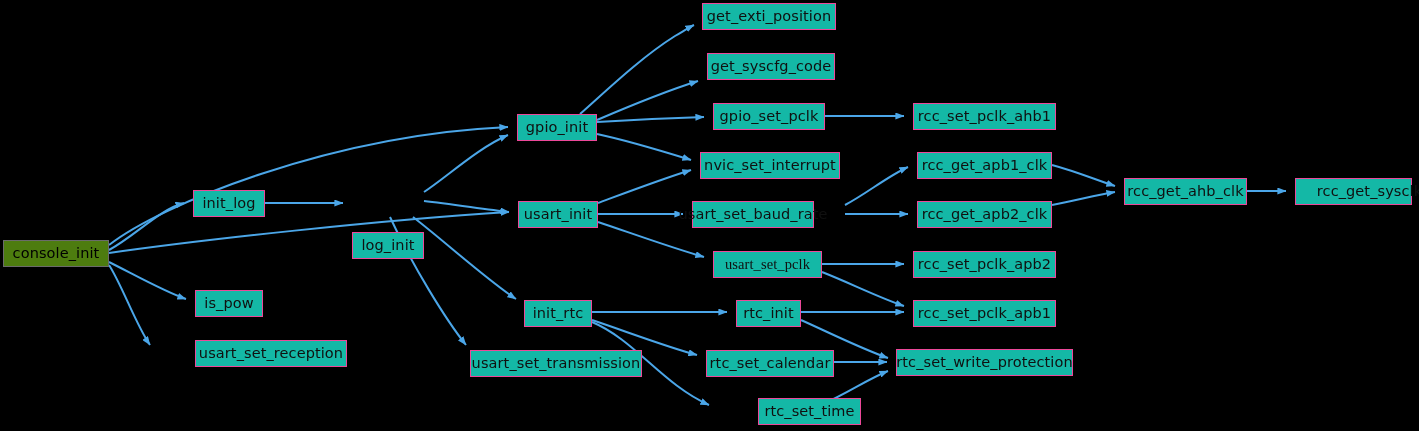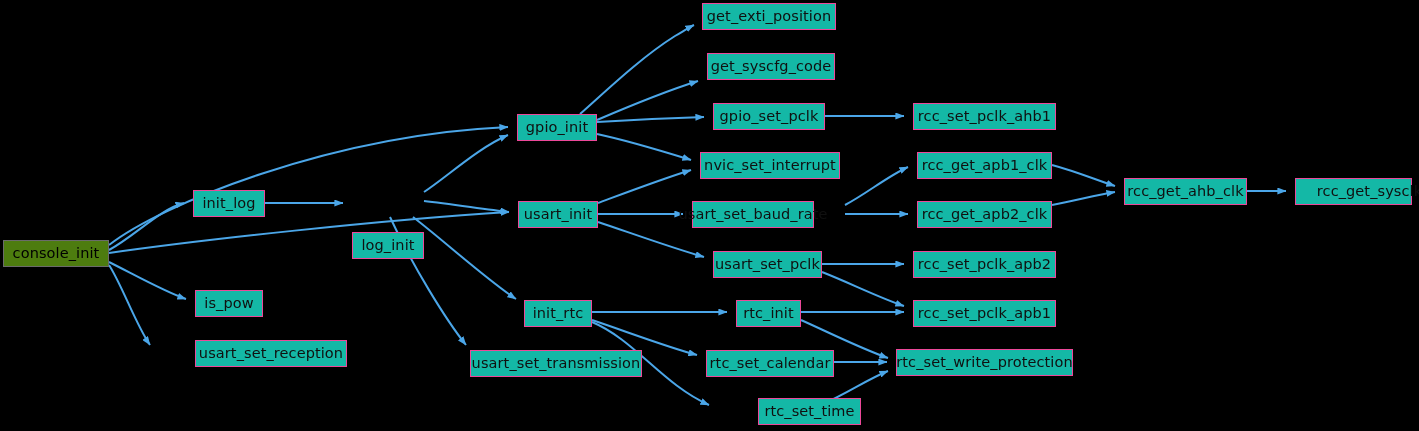--- a/index.html
+++ b/index.html
@@ -85,21 +85,21 @@
       <div class="node" style="left: 352px; top: 190px; width: 72px; height: 27px; margin-top: 42px;">log_init</div>
       <div class="node" style="left: 517px; top: 114px; width: 80px; height: 27px;">gpio_init</div>
       <div class="node" style="left: 518px; top: 201px; width: 80px; height: 27px;">usart_init</div>
       <div class="node" style="left: 524px; top: 300px; width: 68px; height: 27px;">init_rtc</div>
       <div class="node" style="left: 470px; top: 350px; width: 172px; height: 27px;">usart_set_transmission</div>
       <div class="node" style="left: 702px; top: 3px; width: 134px; height: 27px;">get_exti_position</div>
       <div class="node" style="left: 707px; top: 53px; width: 128px; height: 27px;">get_syscfg_code</div>
       <div class="node" style="left: 713px; top: 103px; width: 112px; height: 27px;">gpio_set_pclk</div>
       <div class="node" style="left: 700px; top: 152px; width: 140px; height: 27px;">nvic_set_interrupt</div>
       <div class="node" style="left: 668px; top: 201px; width: 122px; height: 27px; margin-left: 24px;">usart_set_baud_rate</div>
-      <div class="node" style="left: 713px; top: 251px; width: 109px; height: 27px;">usart_set_pclk</div>
+      <div class="node" style="left: 713px; top: 251px; width: 109px; height: 27px; font-family: Liberation Serif, serif;">usart_set_pclk</div>
       <div class="node" style="left: 736px; top: 300px; width: 65px; height: 27px; text-align: center;">rtc_init</div>
       <div class="node" style="left: 706px; top: 350px; width: 128px; height: 27px;">rtc_set_calendar</div>
       <div class="node" style="left: 718px; top: 398px; width: 103px; height: 27px; margin-left: 40px;">rtc_set_time</div>
       <div class="node" style="left: 913px; top: 103px; width: 143px; height: 27px;">rcc_set_pclk_ahb1</div>
       <div class="node" style="left: 917px; top: 152px; width: 135px; height: 27px;">rcc_get_apb1_clk</div>
       <div class="node" style="left: 917px; top: 201px; width: 135px; height: 27px;">rcc_get_apb2_clk</div>
       <div class="node" style="left: 913px; top: 251px; width: 143px; height: 27px;">rcc_set_pclk_apb2</div>
       <div class="node" style="left: 913px; top: 300px; width: 143px; height: 27px;">rcc_set_pclk_apb1</div>
       <div class="node" style="left: 896px; top: 349px; width: 177px; height: 27px;">rtc_set_write_protection</div>
       <div class="node" style="left: 1124px; top: 178px; width: 123px; height: 27px;">rcc_get_ahb_clk</div>

